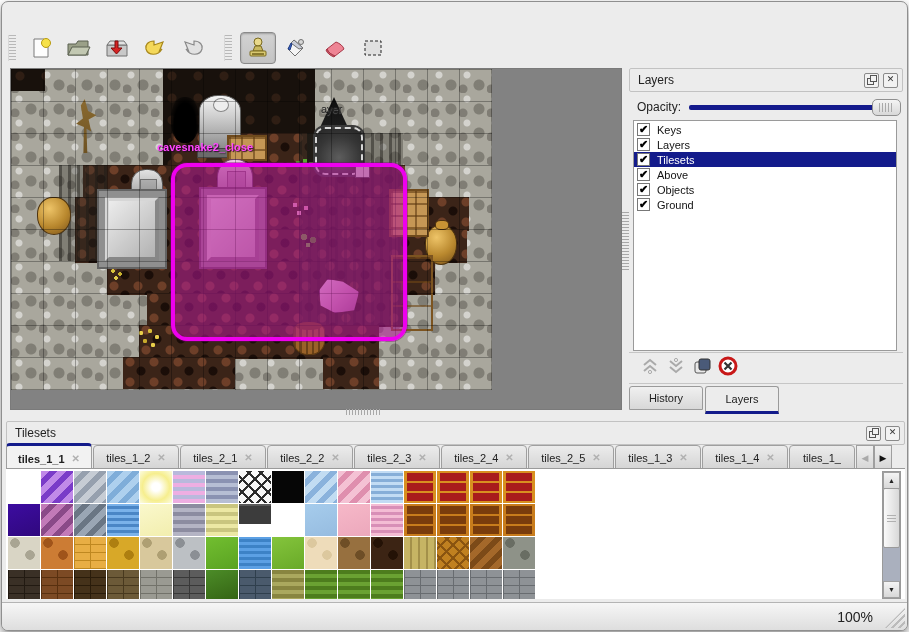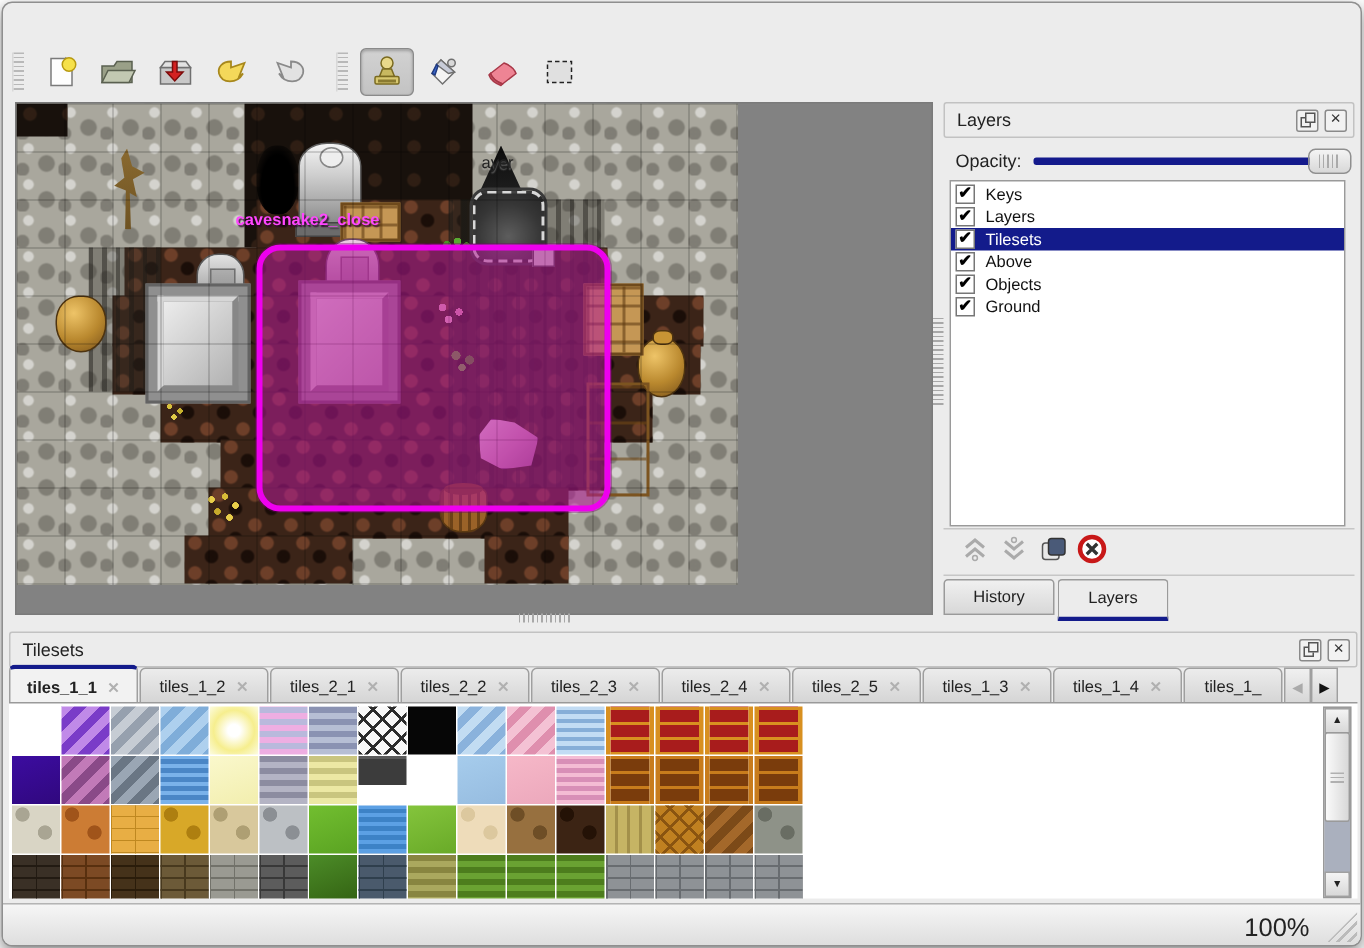--- a/index.html
+++ b/index.html
@@ -169,21 +169,21 @@
     display:flex;align-items:center;justify-content:center;font-size:7px;color:#222;}
   #sb-up{top:0;}  #sb-down{bottom:0;}
   #sb-thumb{position:absolute;left:0;top:16px;width:15px;height:58px;background:linear-gradient(90deg,#fafafa,#d8d8d8);border:1px solid #9a9a9a;border-radius:2px;}
   #sb-thumb::before{content:"";position:absolute;left:3px;right:3px;top:26px;height:7px;
     background:repeating-linear-gradient(to bottom,#b0b0b0 0 1px,transparent 1px 3px);}
   #sb-track-dark{position:absolute;left:0;top:75px;width:17px;height:36px;background:#aab0be;}
 
   
   #statusbar{position:absolute;left:0;right:0;bottom:0;height:27px;background:linear-gradient(#f6f6f6,#dedede);
     border-top:1px solid #b4b4b4;}
-  #zoom-level{position:absolute;right:34px;top:6px;font-size:17px;color:#222;}
+  #zoom-level{position:absolute;right:34px;top:6px;font-size:14px;color:#222;}
   #resize-grip{position:absolute;right:2px;bottom:2px;width:20px;height:20px;
     background:repeating-linear-gradient(135deg,transparent 0 3px,#bbb 3px 5px);
     clip-path:polygon(100% 0,100% 100%,0 100%);}
 </style>
 </head>
 <body>
 
 <div id="window">
 
 

